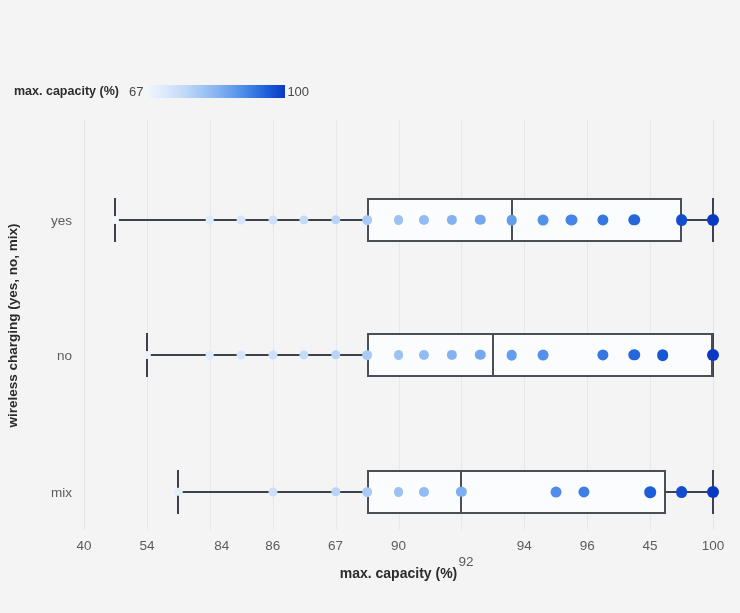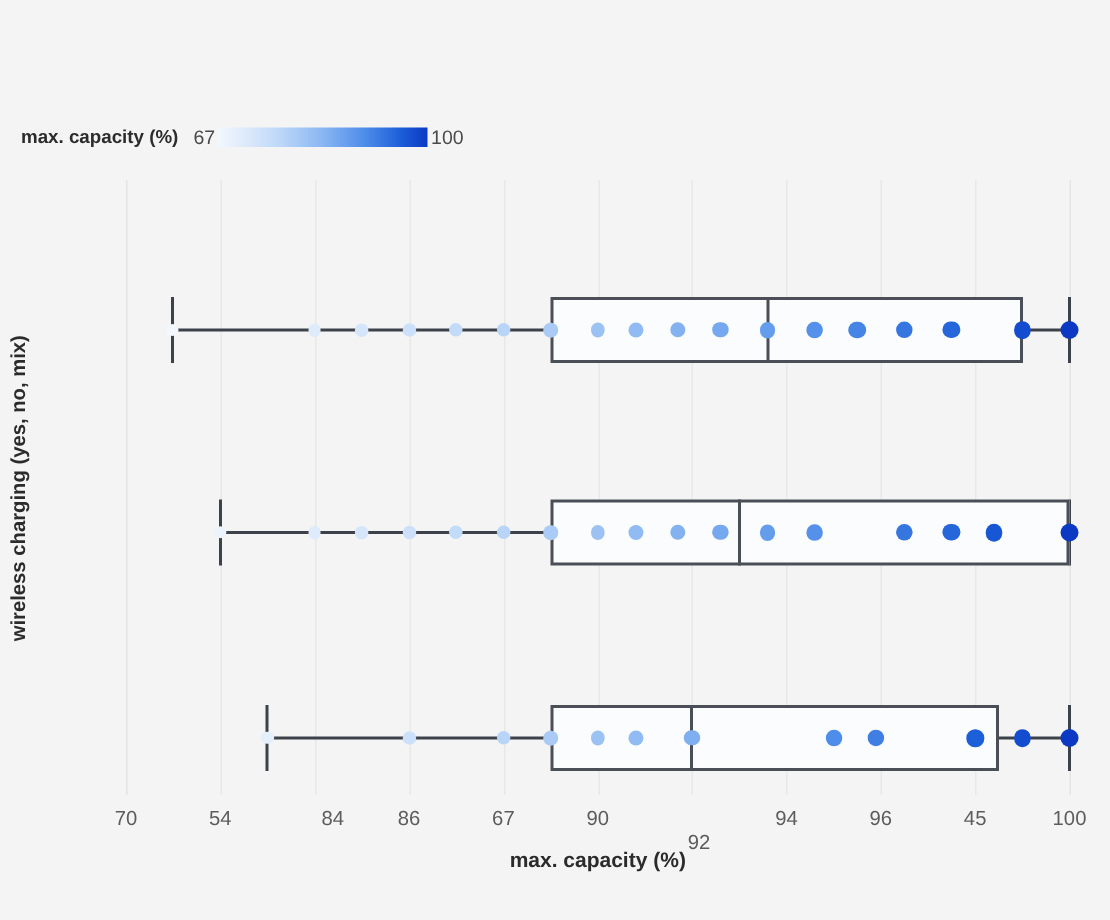--- a/index.html
+++ b/index.html
@@ -73,20 +73,25 @@
     <span class="legend-title">max. capacity (%)</span>
     <span class="legend-min">67</span>
     <span class="legend-bar"></span>
     <span class="legend-max">100</span>
   </div>
 
   <div class="ytitle">
     <span>wireless charging (yes, no, mix)</span>
   </div>
 
+  <div class="ylabels" id="ylabels">
+      <div class="ytick" style="top: 100px;">yes</div>
+      <div class="ytick" style="top: 235px;">no</div>
+      <div class="ytick" style="top: 372px;">mix</div>
+    </div>
 
   <div class="plot" id="plot">
     <div id="grid">
         <div class="gridline edge" style="left: 0px;"></div>
         <div class="gridline" style="left: 62.9px;"></div>
         <div class="gridline" style="left: 125.8px;"></div>
         <div class="gridline" style="left: 188.7px;"></div>
         <div class="gridline" style="left: 251.6px;"></div>
         <div class="gridline" style="left: 314.5px;"></div>
         <div class="gridline" style="left: 377.4px;"></div>
@@ -162,21 +167,21 @@
           <div class="dot" style="width: 10.0632px; height: 10.0632px; left: 339.66px; background: rgb(145, 187, 243);"></div>
           <div class="dot" style="width: 10.3158px; height: 10.3158px; left: 377.4px; background: rgb(127, 175, 241);"></div>
           <div class="dot" style="width: 10.9474px; height: 10.9474px; left: 471.75px; background: rgb(78, 141, 233);"></div>
           <div class="dot" style="width: 11.1368px; height: 11.1368px; left: 500.055px; background: rgb(63, 127, 228);"></div>
           <div class="dot" style="width: 11.5789px; height: 11.5789px; left: 566.1px; background: rgb(29, 95, 216);"></div>
           <div class="dot" style="width: 11.7895px; height: 11.7895px; left: 597.55px; background: rgb(19, 76, 206);"></div>
           <div class="dot" style="width: 12px; height: 12px; left: 629px; background: rgb(11, 57, 196);"></div>
         </div>
       </div>
     <div class="xaxis" id="xaxis">
-        <div class="xtick" style="left: 0px;">70</div>
+        <div class="xtick" style="left: 0px;">40</div>
         <div class="xtick" style="left: 62.9px;">54</div>
         <div class="xtick" style="left: 125.8px; margin-left: 12px;">84</div>
         <div class="xtick" style="left: 188.7px;">86</div>
         <div class="xtick" style="left: 251.6px;">67</div>
         <div class="xtick" style="left: 314.5px;">90</div>
         <div class="xtick" style="left: 382px; margin-top: 16px;">92</div>
         <div class="xtick" style="left: 440.3px;">94</div>
         <div class="xtick" style="left: 503.2px;">96</div>
         <div class="xtick" style="left: 566.1px;">45</div>
         <div class="xtick" style="left: 629px;">100</div>

